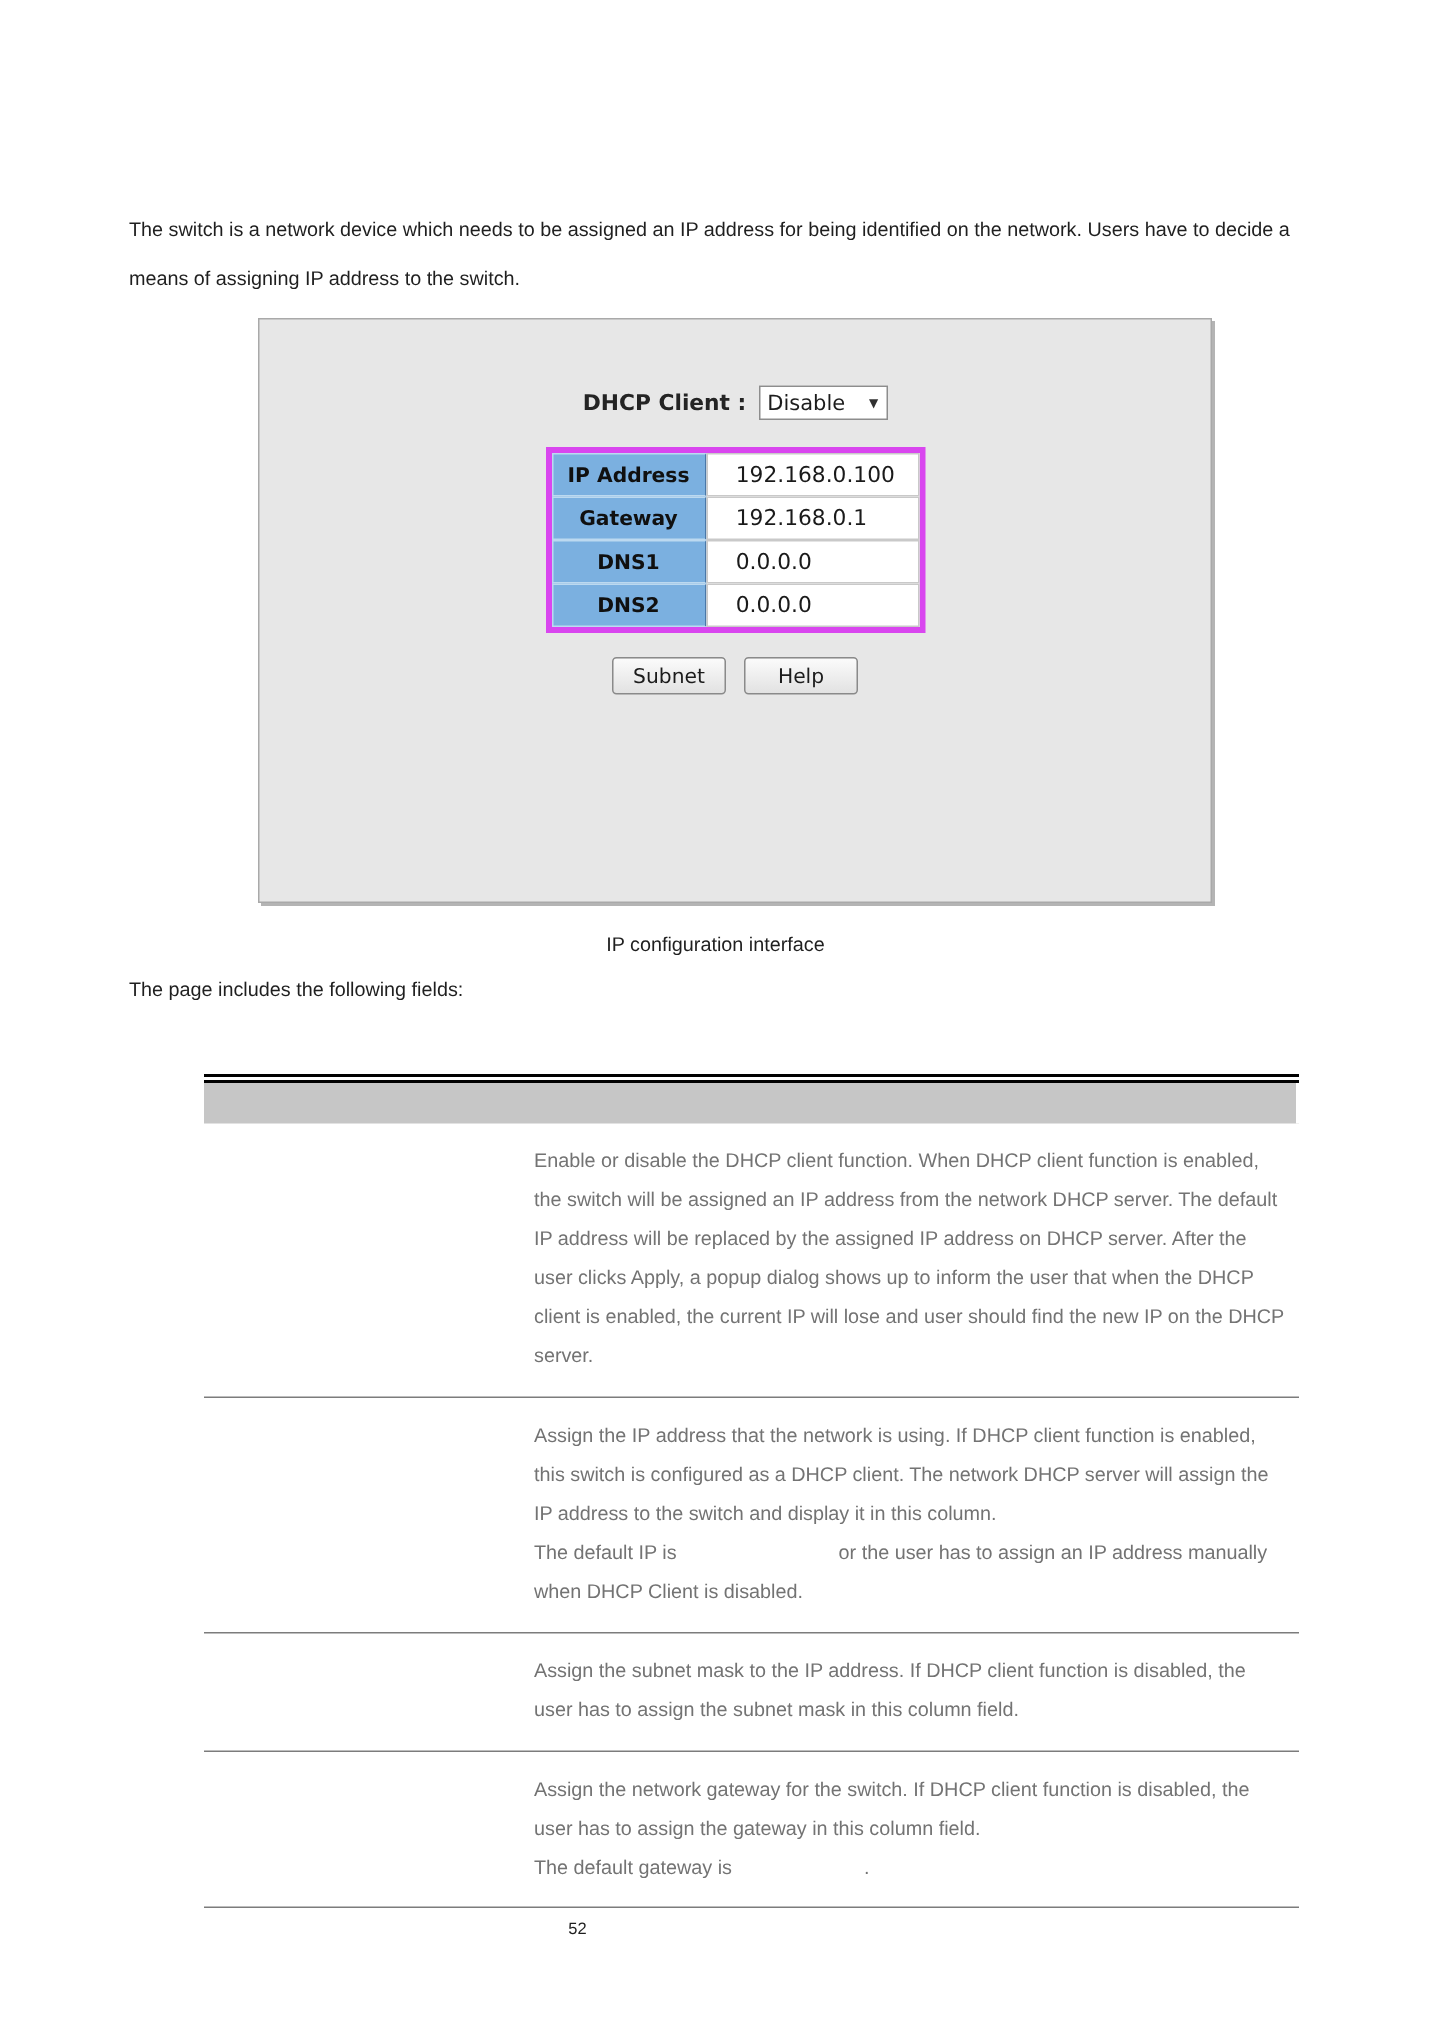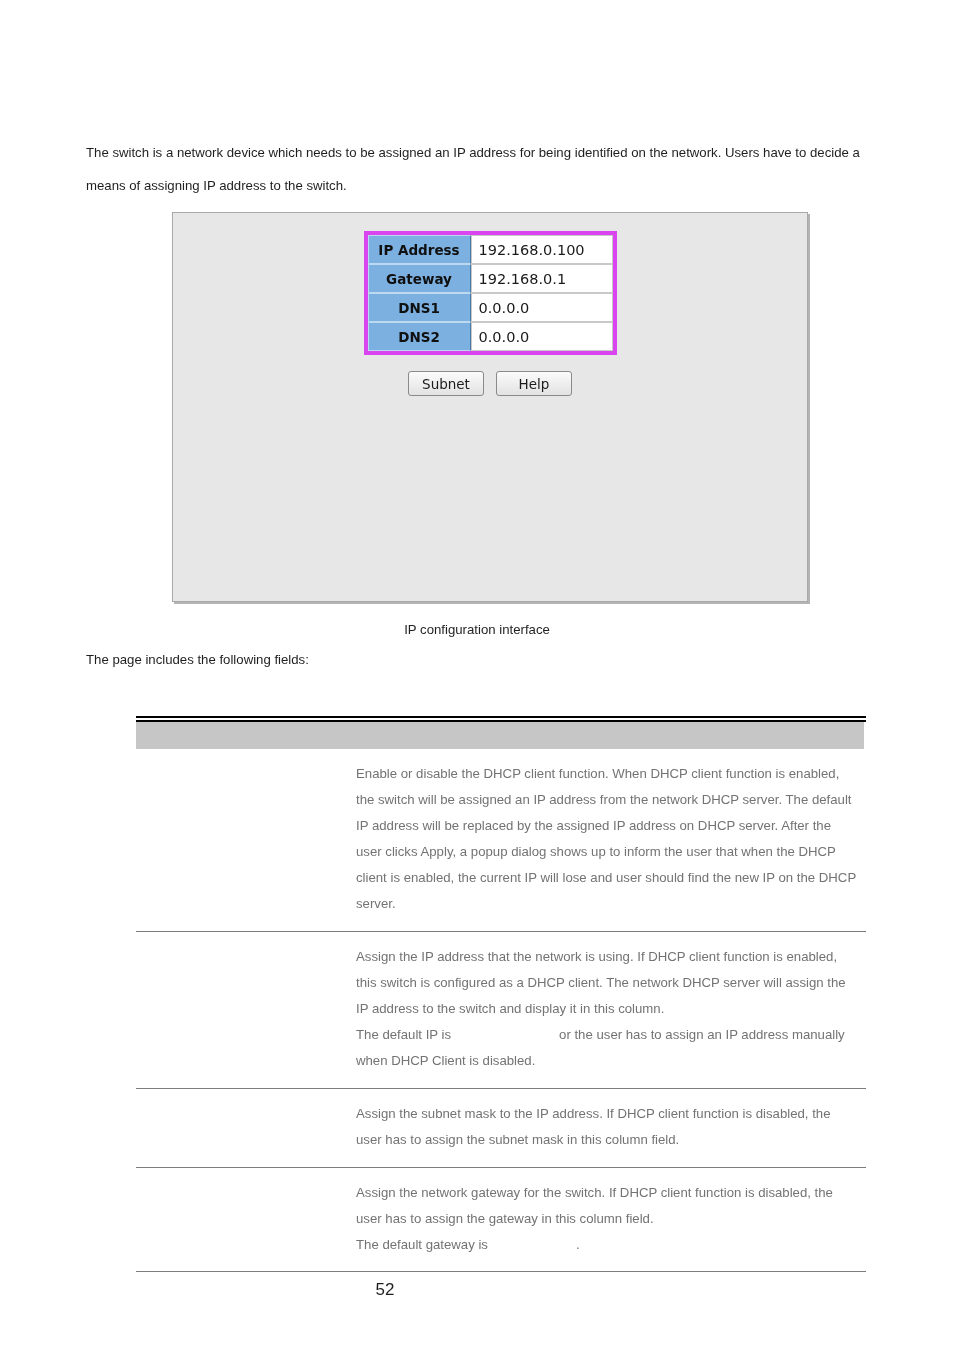--- a/index.html
+++ b/index.html
@@ -104,21 +104,21 @@
     text-align: center;
     font-size: 13.5px;
     font-weight: bold;
     color: #101010;
     box-sizing: border-box;
     font-family: "DejaVu Sans", sans-serif;
   }
   .ipform td.val {
     background: #ffffff;
     border: 1px solid #c9c9c9;
-    padding-left: 7px;
+    padding-left: 19px;
     font-size: 14.5px;
     color: #1a1a1a;
     box-sizing: border-box;
     font-family: "DejaVu Sans", sans-serif;
   }
 
   .btn-row {
     margin-top: 16px;
     display: flex;
     justify-content: center;
@@ -220,32 +220,39 @@
   }
   .tight { line-height: 25px; }
 
   
   .pageno {
     position: absolute;
     left: 0;
     top: 1280px;
     width: 770px;
     text-align: center;
-    font-size: 17px;
+    font-size: 11px;
     color: #1f1f1f;
   }
 </style>
 </head>
 <body>
 
 <div class="intro">The switch is a network device which needs to be assigned an IP address for being identified on the network. Users have to decide a means of assigning IP address to the switch.</div>
 
 <div class="panel">
 
 
+  <div class="dhcp-row">
+    <span class="dhcp-label">DHCP Client :</span>
+    <span class="dhcp-select">
+      <span>Disable</span>
+      <span class="caret">▼</span>
+    </span>
+  </div>
 
   <table class="ipform">
     <tbody>
         <tr>
       <td class="lbl">IP Address</td>
       <td class="val">192.168.0.100</td>
     </tr>
     <tr>
       <td class="lbl">Gateway</td>
       <td class="val">192.168.0.1</td>

